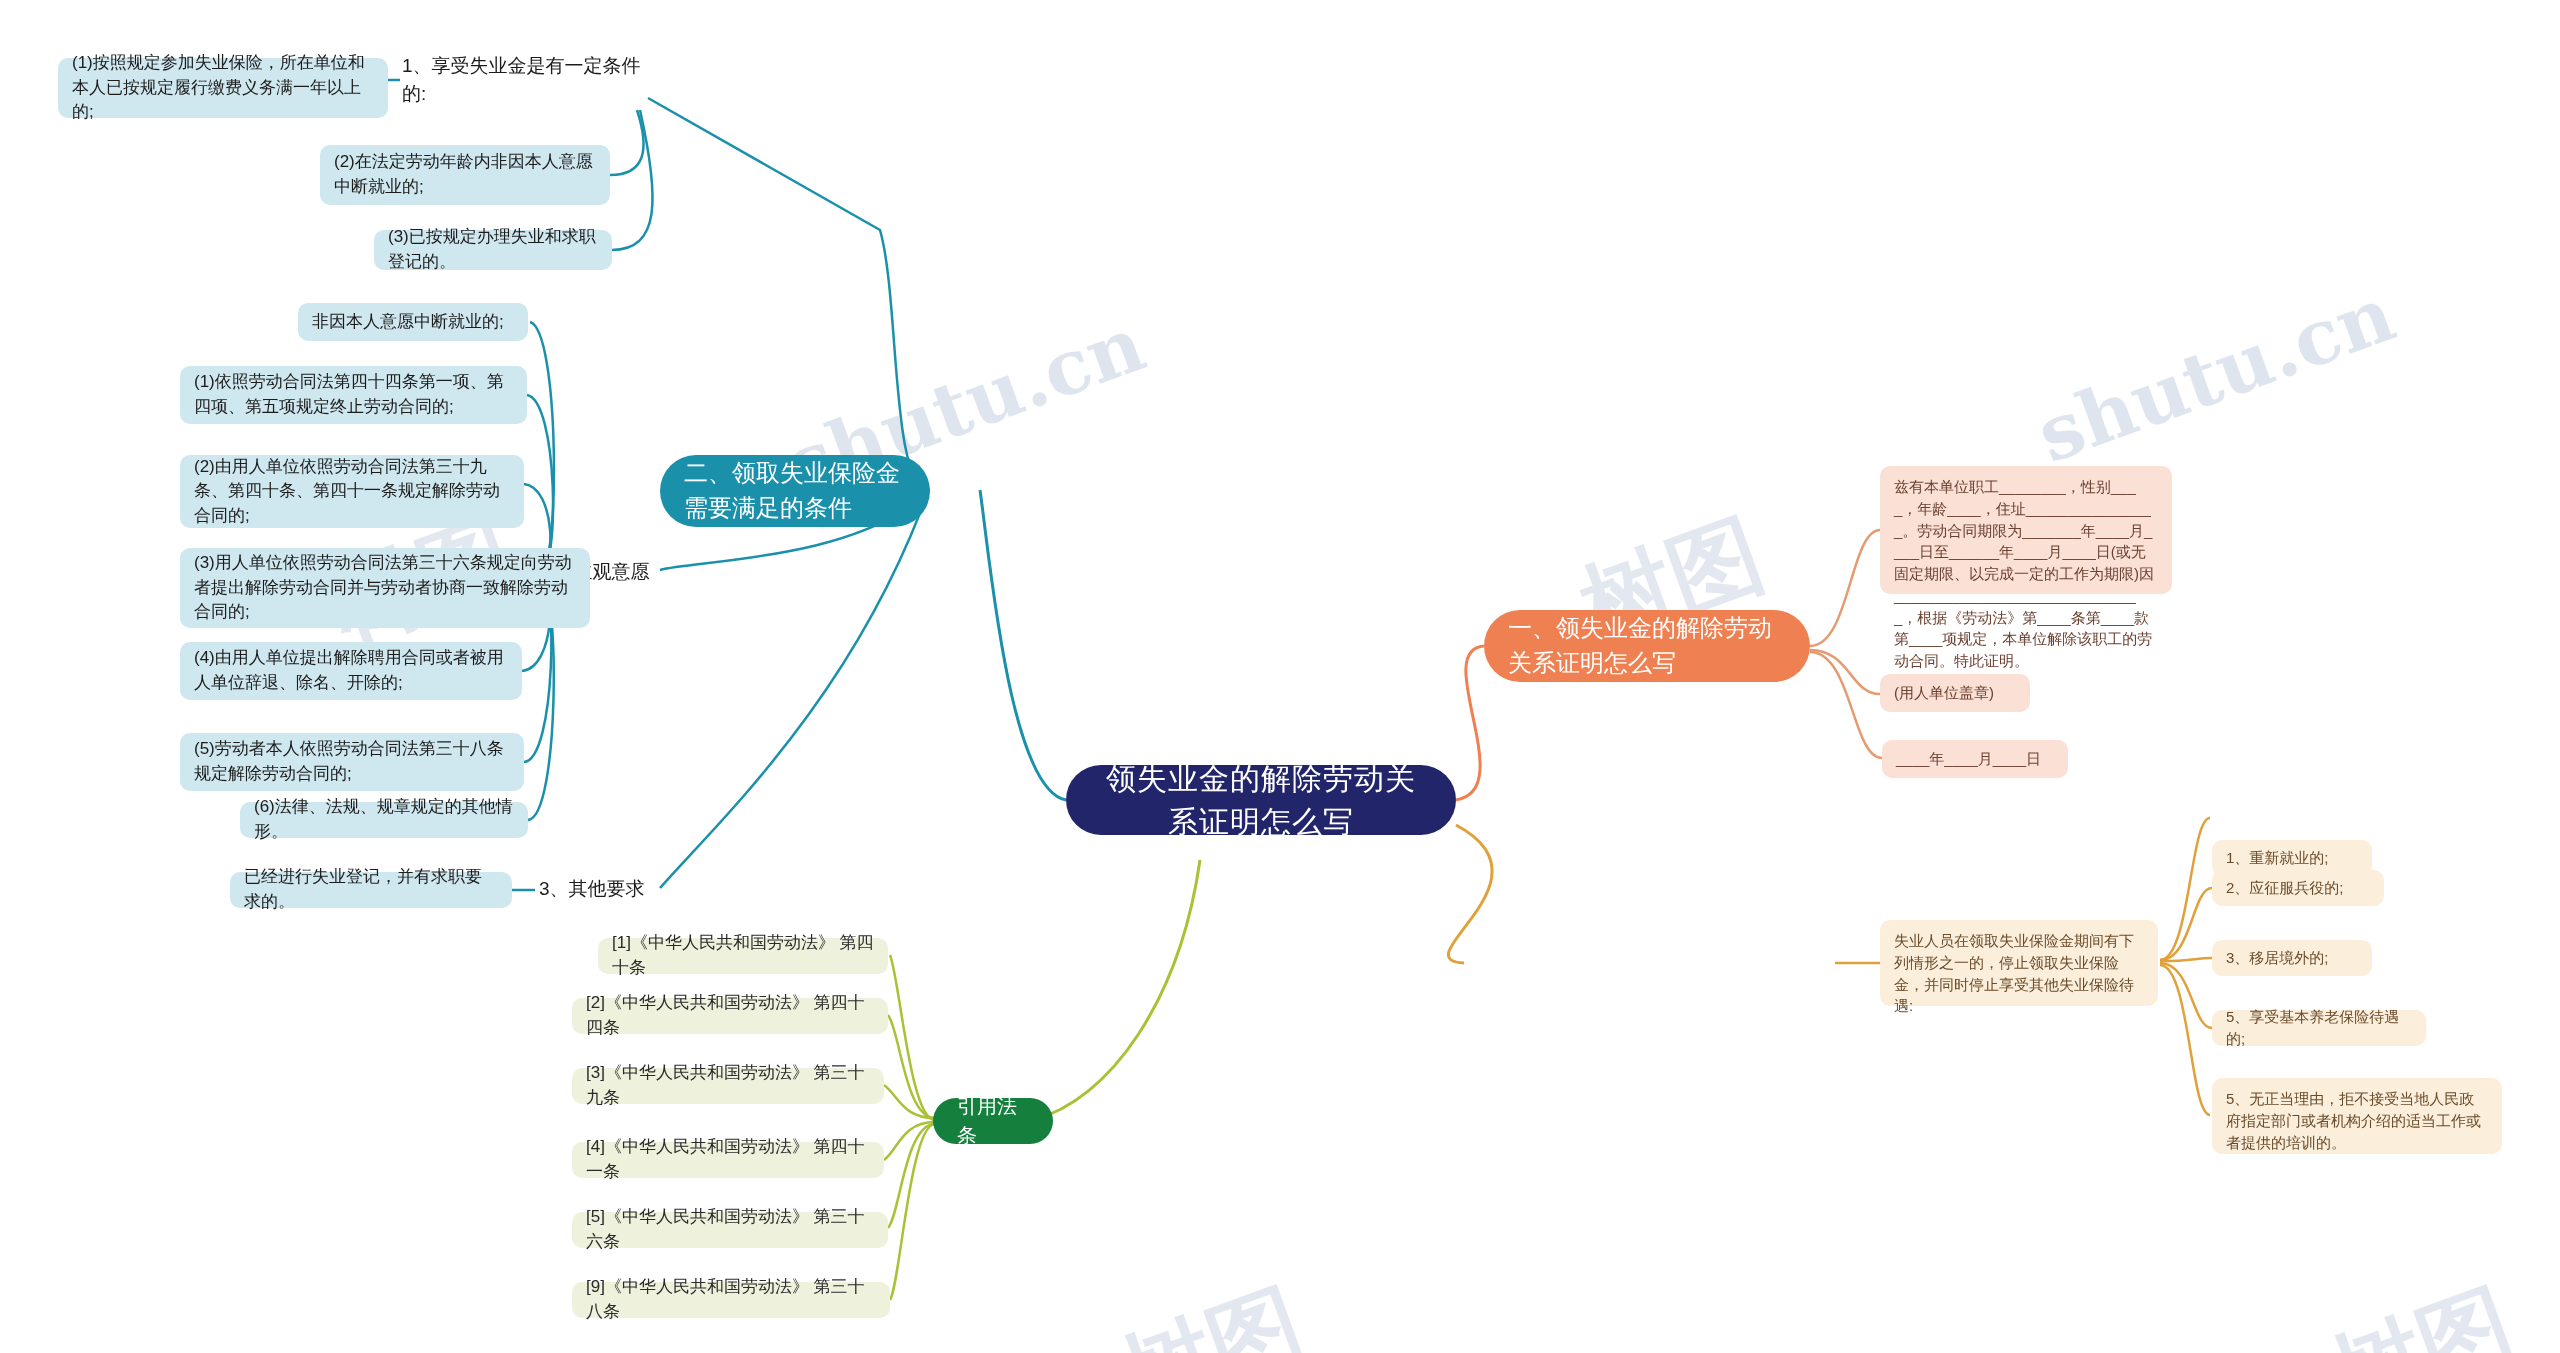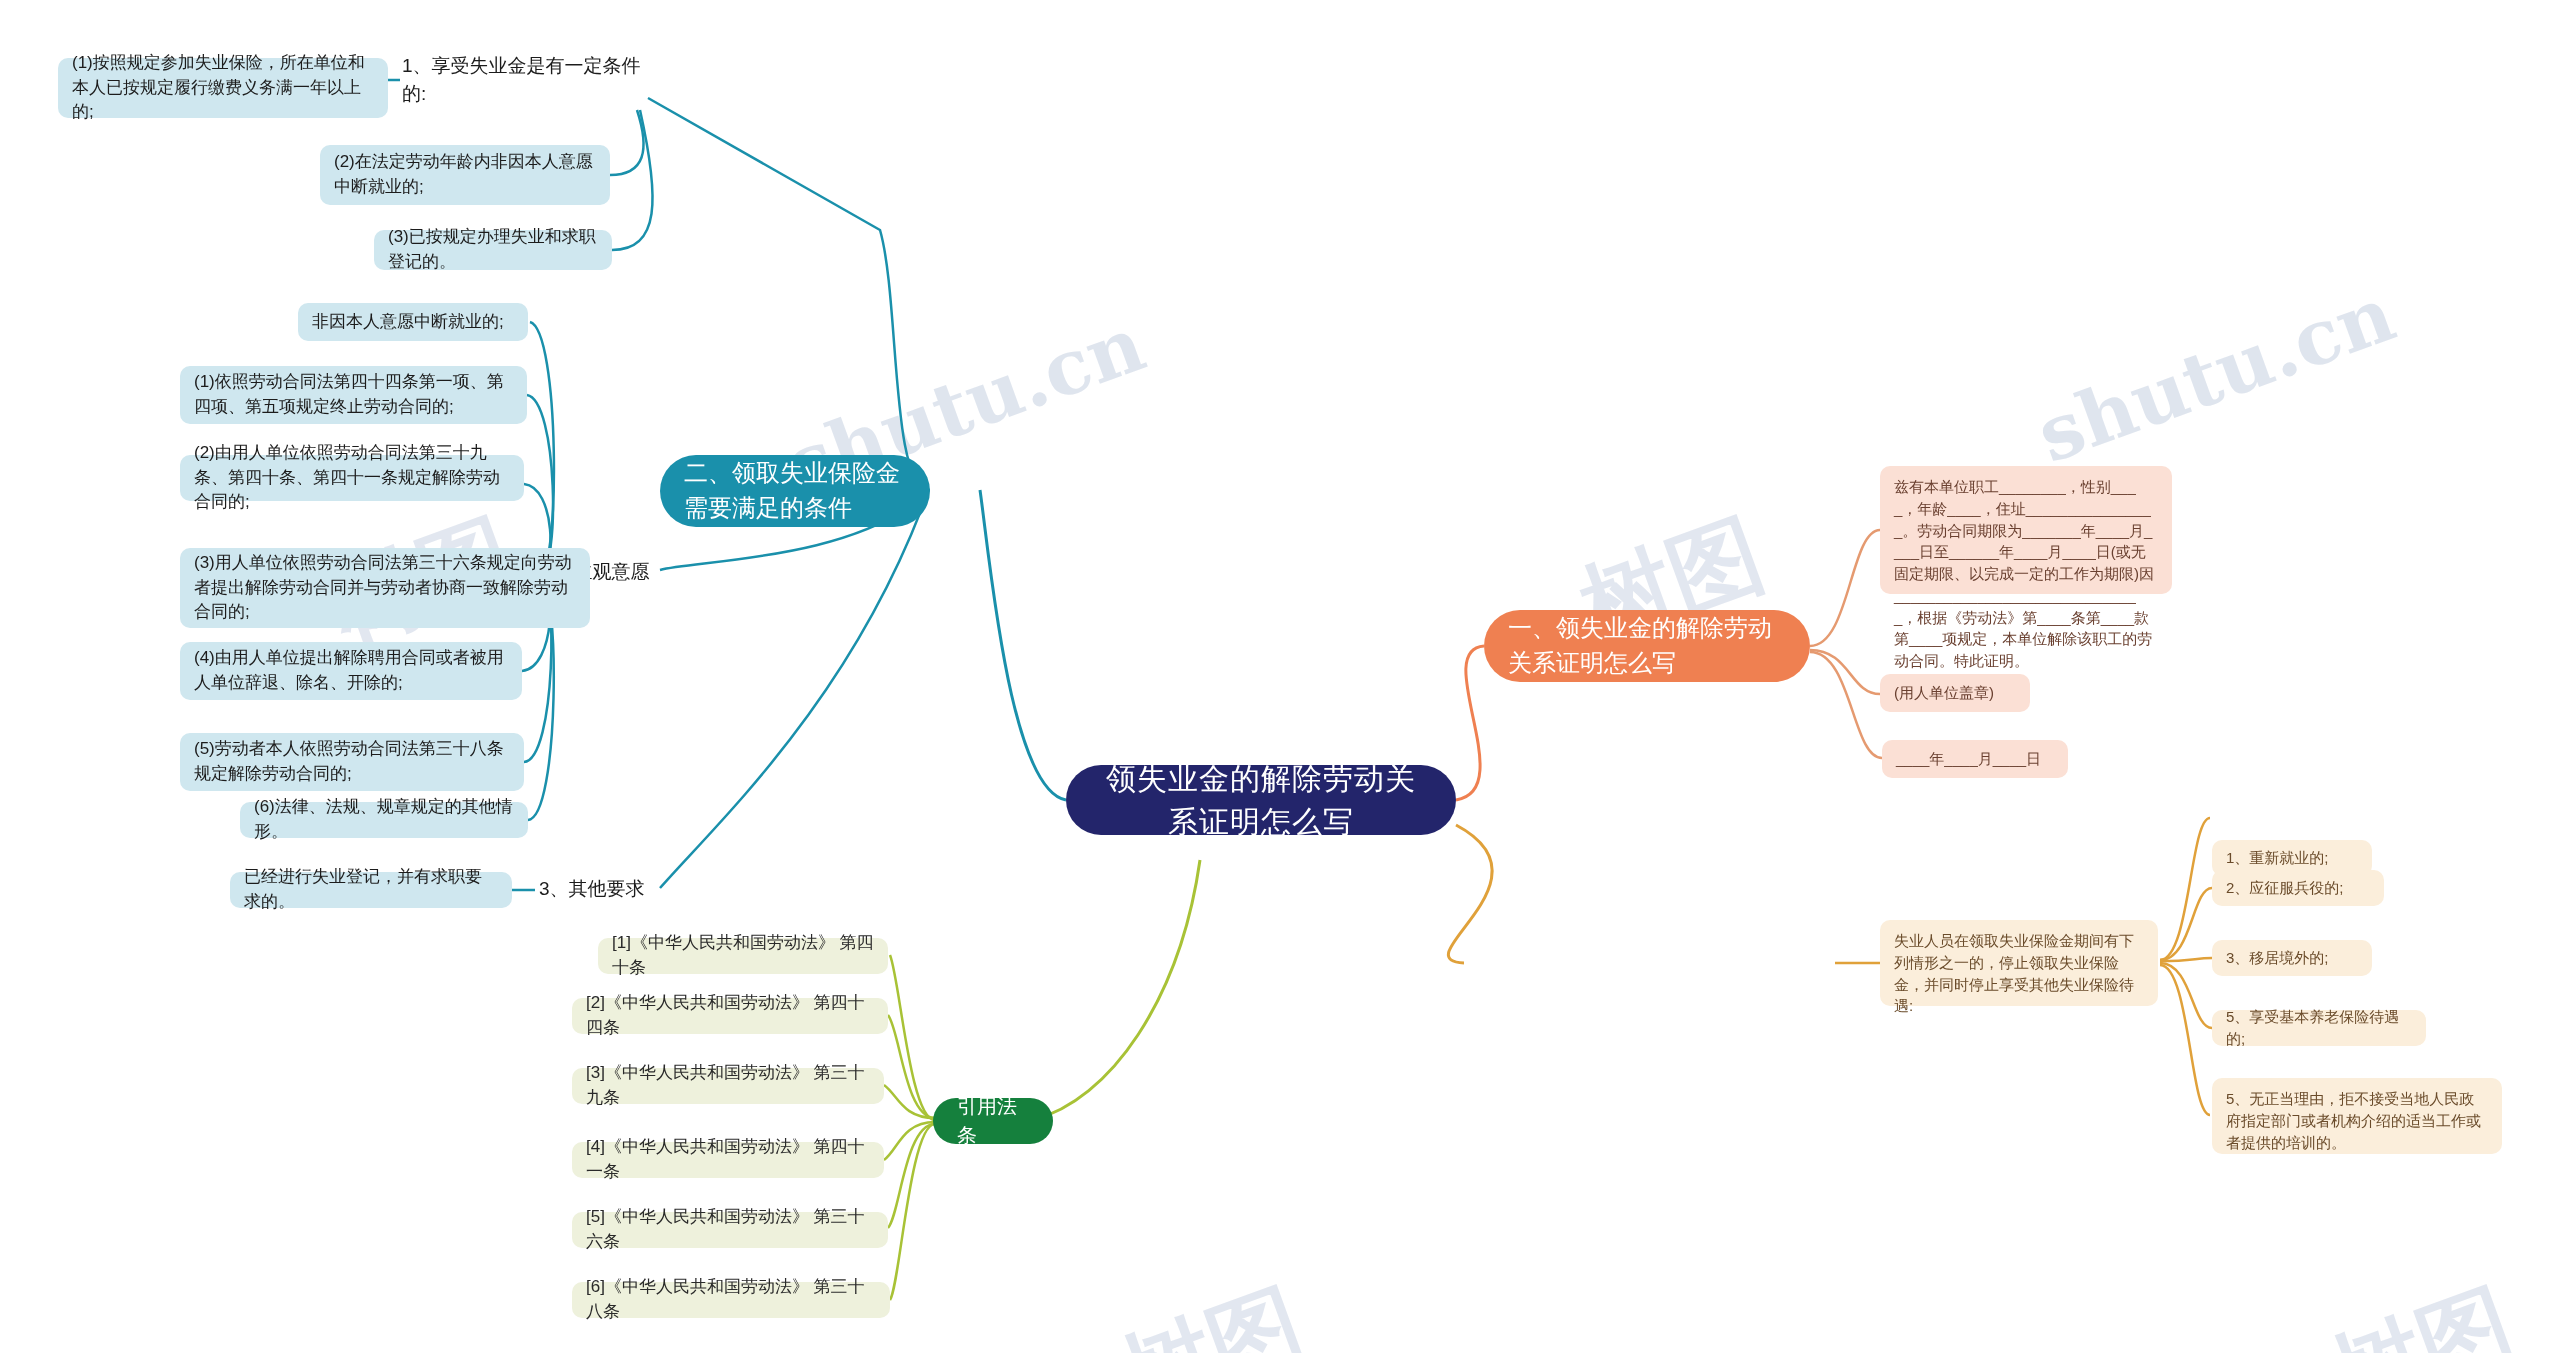--- a/index.html
+++ b/index.html
@@ -167,21 +167,21 @@
   <div class="node mid-label" style="left:398px; top:62px; width:250px; height:36px;">1、享受失业金是有一定条件的:</div>
 
   <div class="node leaf leaf-blue" style="left:58px; top:58px; width:330px; height:60px;">(1)按照规定参加失业保险，所在单位和本人已按规定履行缴费义务满一年以上的;</div>
   <div class="node leaf leaf-blue" style="left:320px; top:145px; width:290px; height:60px;">(2)在法定劳动年龄内非因本人意愿中断就业的;</div>
   <div class="node leaf leaf-blue" style="left:374px; top:230px; width:238px; height:40px;">(3)已按规定办理失业和求职登记的。</div>
 
   <div class="node mid-label" style="left:540px; top:555px; width:160px; height:34px;">2、主观意愿</div>
 
   <div class="node leaf leaf-blue" style="left:298px; top:303px; width:230px; height:38px;">非因本人意愿中断就业的;</div>
   <div class="node leaf leaf-blue" style="left:180px; top:366px; width:347px; height:58px;">(1)依照劳动合同法第四十四条第一项、第四项、第五项规定终止劳动合同的;</div>
-  <div class="node leaf leaf-blue" style="left:180px; top:455px; width:344px; height:46px;">(2)由用人单位依照劳动合同法第三十九条、第四十条、第四十一条规定解除劳动合同的;</div>
+  <div class="node leaf leaf-blue" style="left:180px; top:455px; width:344px; height:73px;">(2)由用人单位依照劳动合同法第三十九条、第四十条、第四十一条规定解除劳动合同的;</div>
   <div class="node leaf leaf-blue" style="left:180px; top:548px; width:410px; height:80px;">(3)用人单位依照劳动合同法第三十六条规定向劳动者提出解除劳动合同并与劳动者协商一致解除劳动合同的;</div>
   <div class="node leaf leaf-blue" style="left:180px; top:642px; width:342px; height:58px;">(4)由用人单位提出解除聘用合同或者被用人单位辞退、除名、开除的;</div>
   <div class="node leaf leaf-blue" style="left:180px; top:733px; width:344px; height:58px;">(5)劳动者本人依照劳动合同法第三十八条规定解除劳动合同的;</div>
   <div class="node leaf leaf-blue" style="left:240px; top:802px; width:288px; height:36px;">(6)法律、法规、规章规定的其他情形。</div>
 
   <div class="node mid-label" style="left:535px; top:872px; width:140px; height:34px;">3、其他要求</div>
 
   <div class="node leaf leaf-blue" style="left:230px; top:872px; width:282px; height:36px;">已经进行失业登记，并有求职要求的。</div>
 
   <div class="node pill pill-orange" style="left:1484px; top:610px; width:326px; height:72px;">一、领失业金的解除劳动关系证明怎么写</div>
@@ -199,15 +199,15 @@
   <div class="node leaf leaf-cream" style="left:2212px; top:1010px; width:214px; height:36px; font-size:15px;">5、享受基本养老保险待遇的;</div>
   <div class="node leaf leaf-cream" style="left:2212px; top:1078px; width:290px; height:76px; font-size:15px; align-items:flex-start;">5、无正当理由，拒不接受当地人民政府指定部门或者机构介绍的适当工作或者提供的培训的。</div>
 
   <div class="node pill pill-green" style="left:933px; top:1098px; width:120px; height:46px; font-size:20px;">引用法条</div>
 
   <div class="node leaf leaf-green" style="left:598px; top:938px; width:290px; height:36px;">[1]《中华人民共和国劳动法》 第四十条</div>
   <div class="node leaf leaf-green" style="left:572px; top:998px; width:316px; height:36px;">[2]《中华人民共和国劳动法》 第四十四条</div>
   <div class="node leaf leaf-green" style="left:572px; top:1068px; width:312px; height:36px;">[3]《中华人民共和国劳动法》 第三十九条</div>
   <div class="node leaf leaf-green" style="left:572px; top:1142px; width:312px; height:36px;">[4]《中华人民共和国劳动法》 第四十一条</div>
   <div class="node leaf leaf-green" style="left:572px; top:1212px; width:316px; height:36px;">[5]《中华人民共和国劳动法》 第三十六条</div>
-  <div class="node leaf leaf-green" style="left:572px; top:1282px; width:318px; height:36px;">[6]《中华人民共和国劳动法》 第三十八条</div>
+  <div class="node leaf leaf-green" style="left:572px; top:1282px; width:318px; height:36px;">[9]《中华人民共和国劳动法》 第三十八条</div>
 
 </div>
 
 </body></html>

